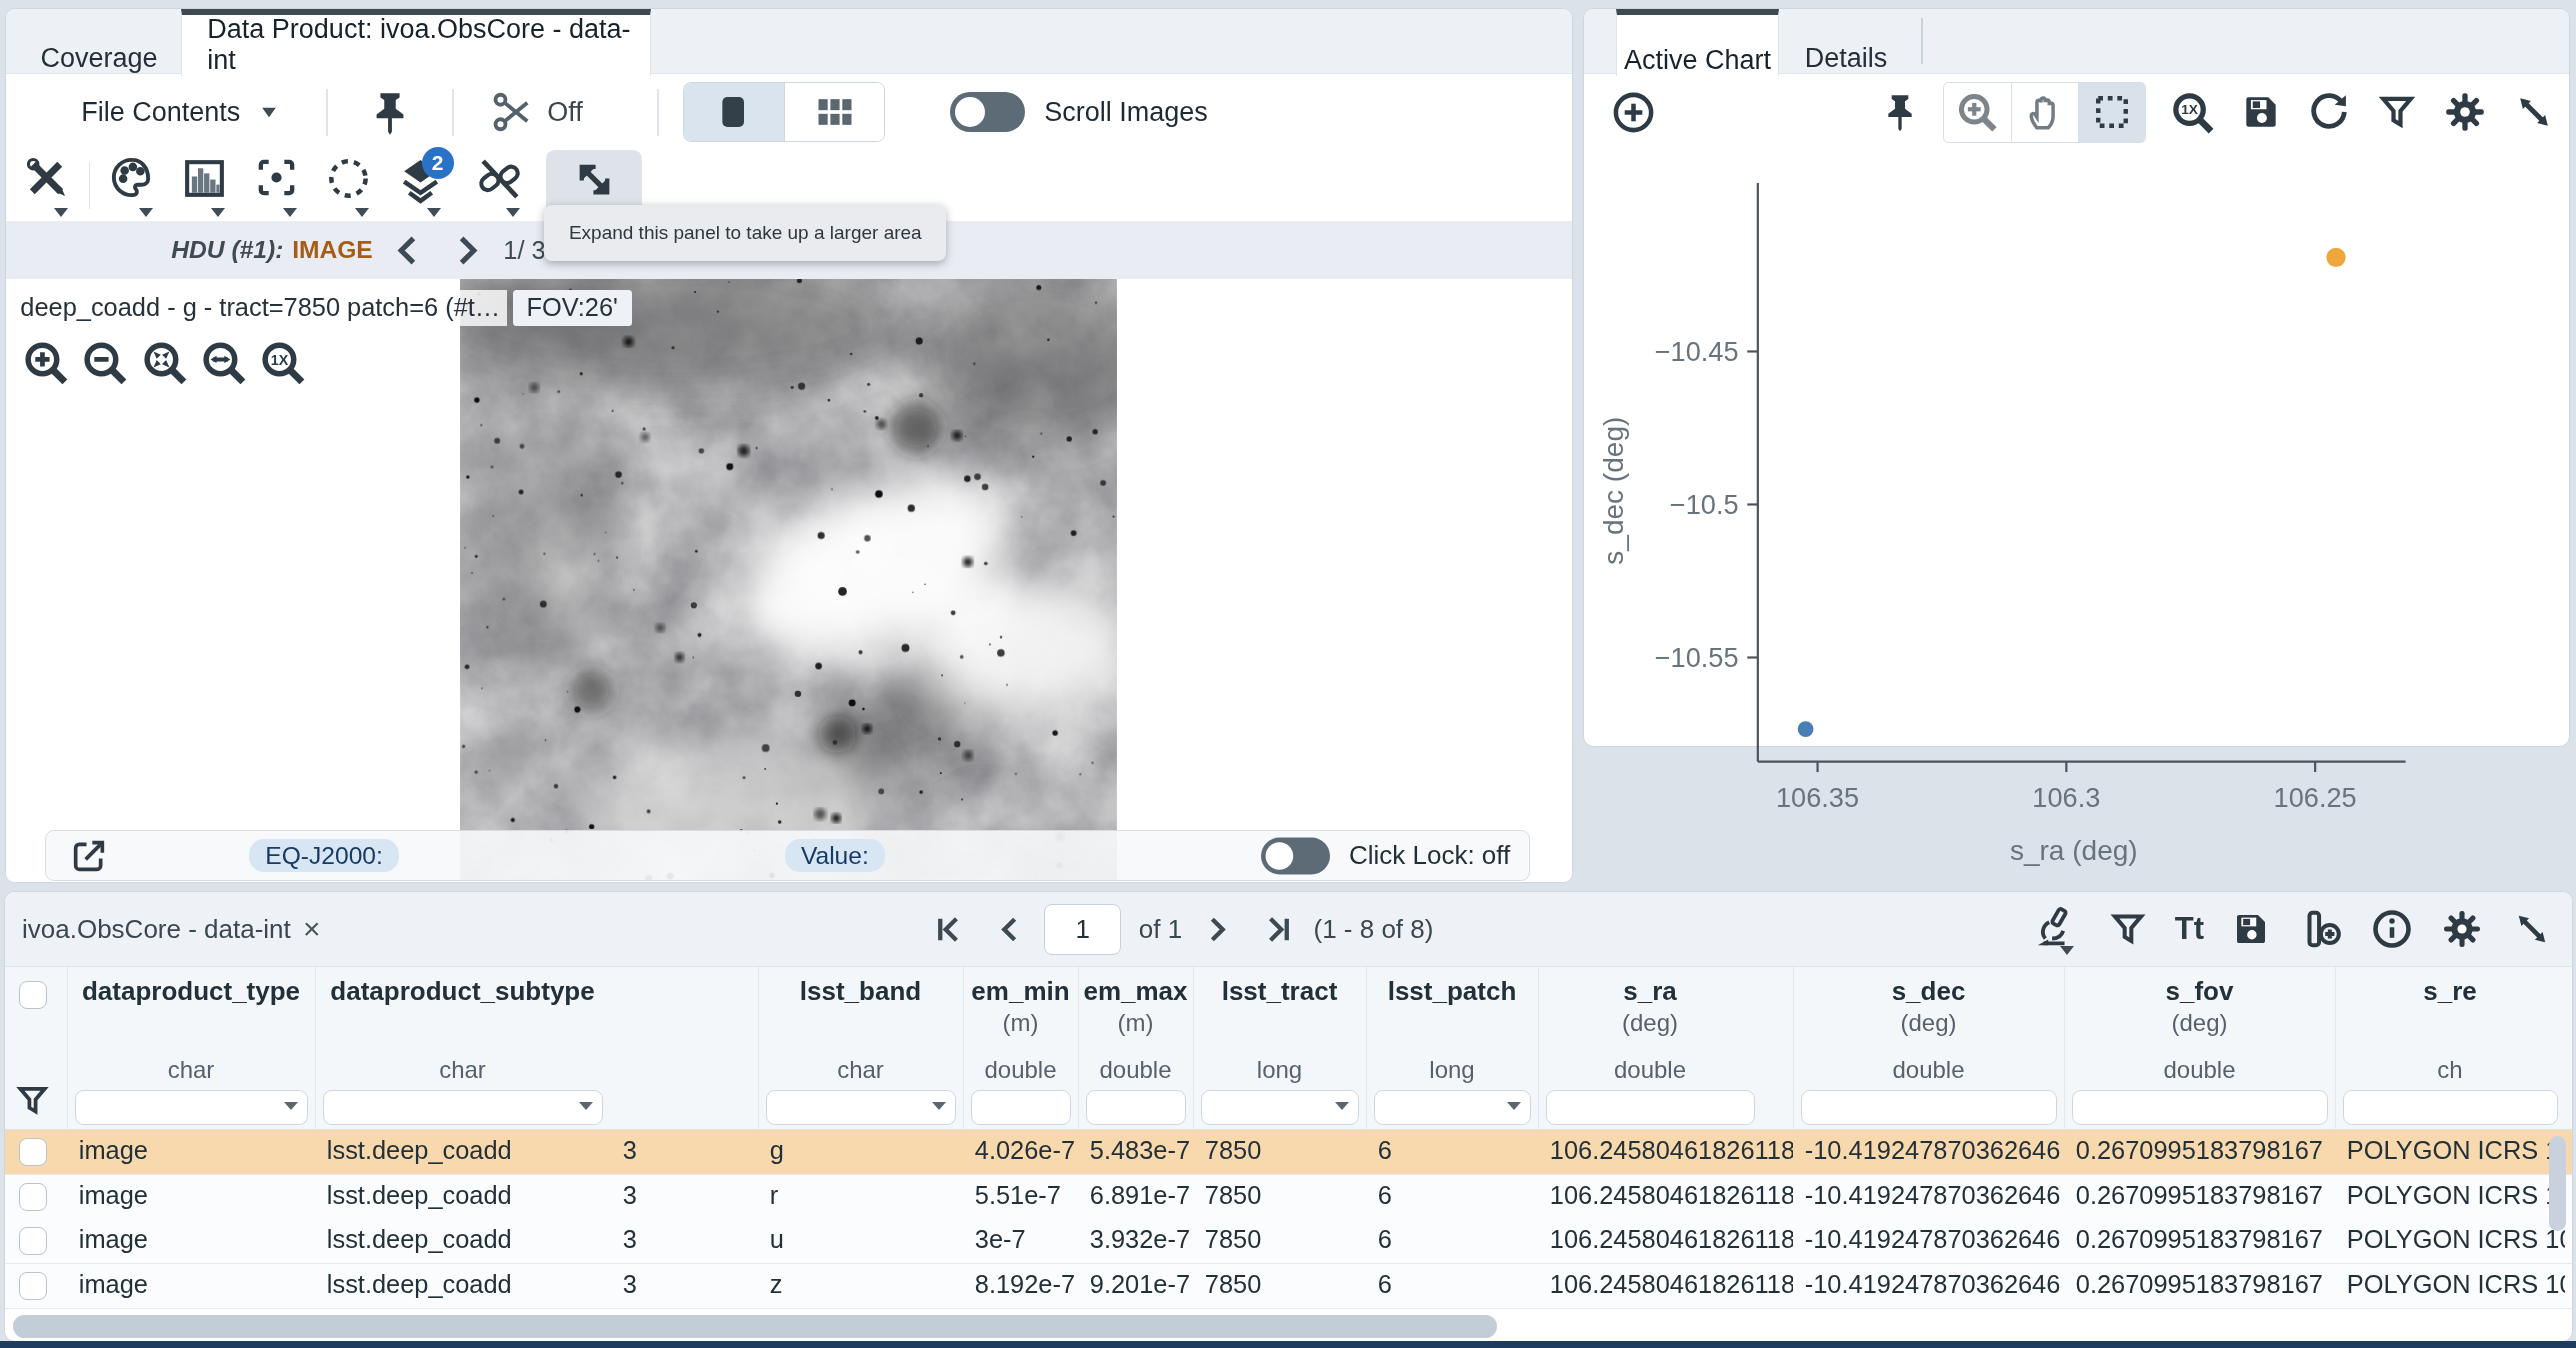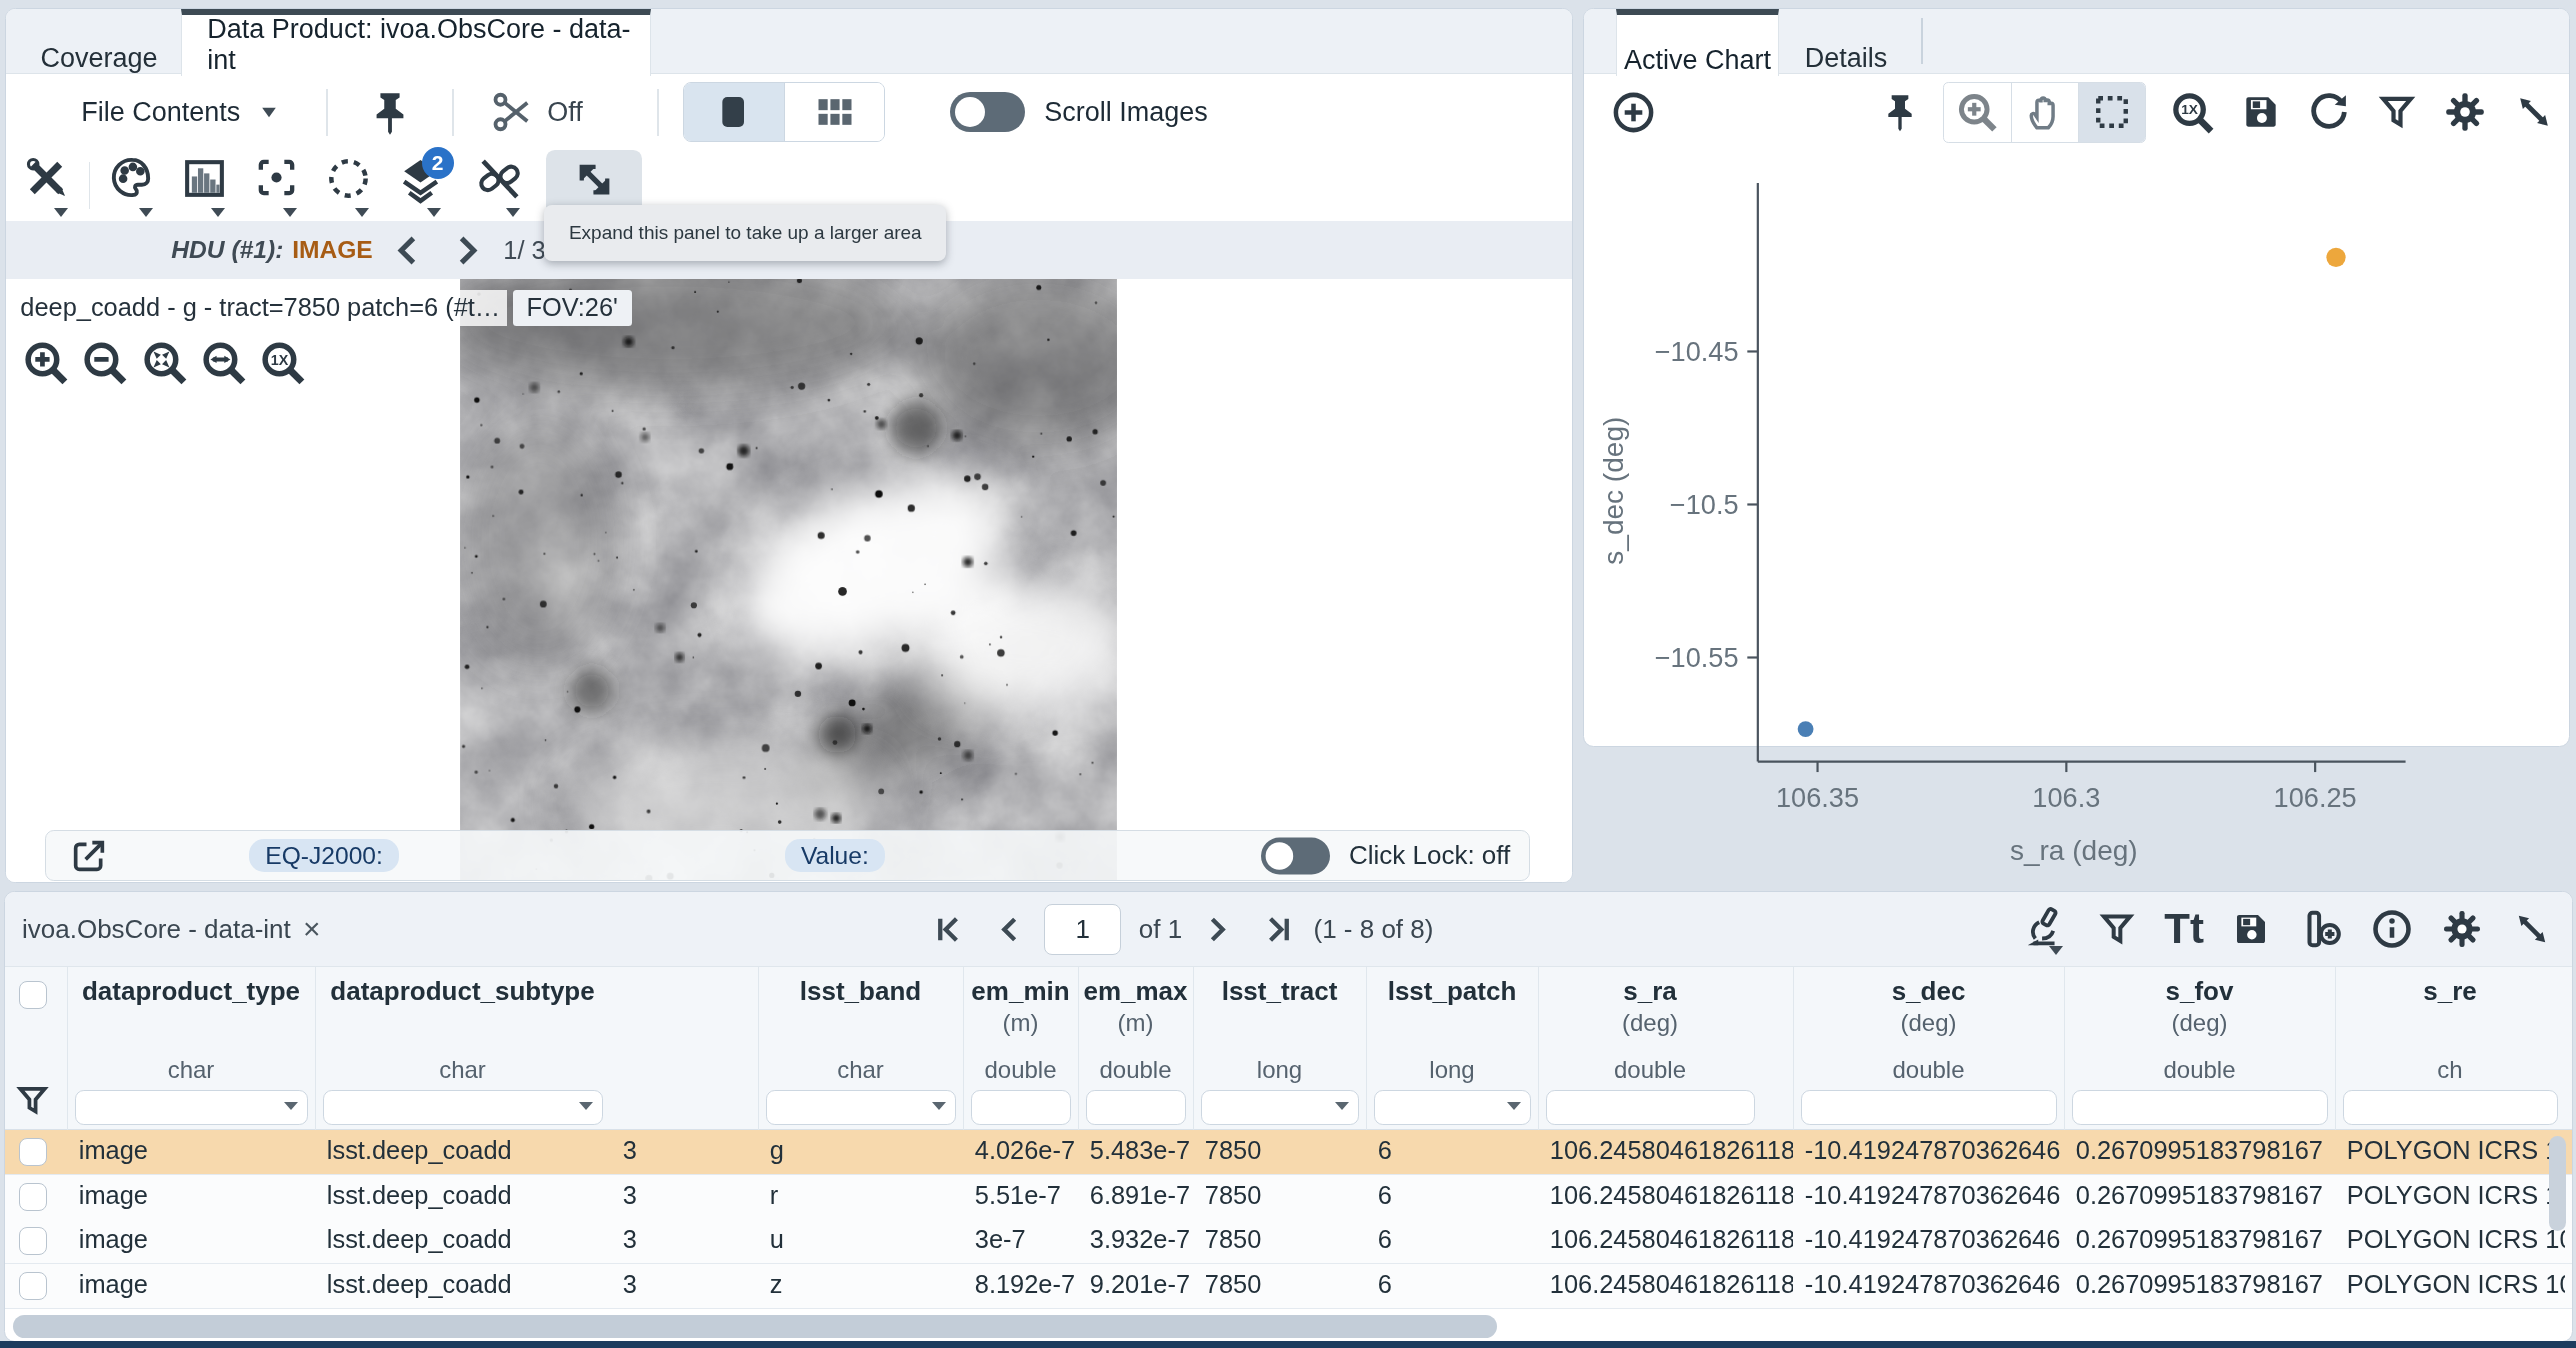--- a/index.html
+++ b/index.html
@@ -711,21 +711,21 @@
             <svg width="46" height="46" viewBox="0 0 24 24">
               <use href="#sym-microscope"></use>
             </svg>
             <span class="caret"></span>
           </div>
         <span class="icon">
             <svg width="42" height="42" viewBox="0 0 24 24">
               <use href="#sym-funnel"></use>
             </svg>
           </span>
-        <span style="font-size:42px;font-weight:bold;color:#2e3a44;">Tt</span>
+        <span style="font-size:31px;font-weight:bold;color:#2e3a44;">Tt</span>
         <span class="icon">
             <svg width="42" height="42" viewBox="0 0 24 24">
               <use href="#sym-floppy"></use>
             </svg>
           </span>
         <span class="icon">
             <svg width="46" height="46" viewBox="0 0 24 24">
               <use href="#sym-colplus"></use>
             </svg>
           </span>

